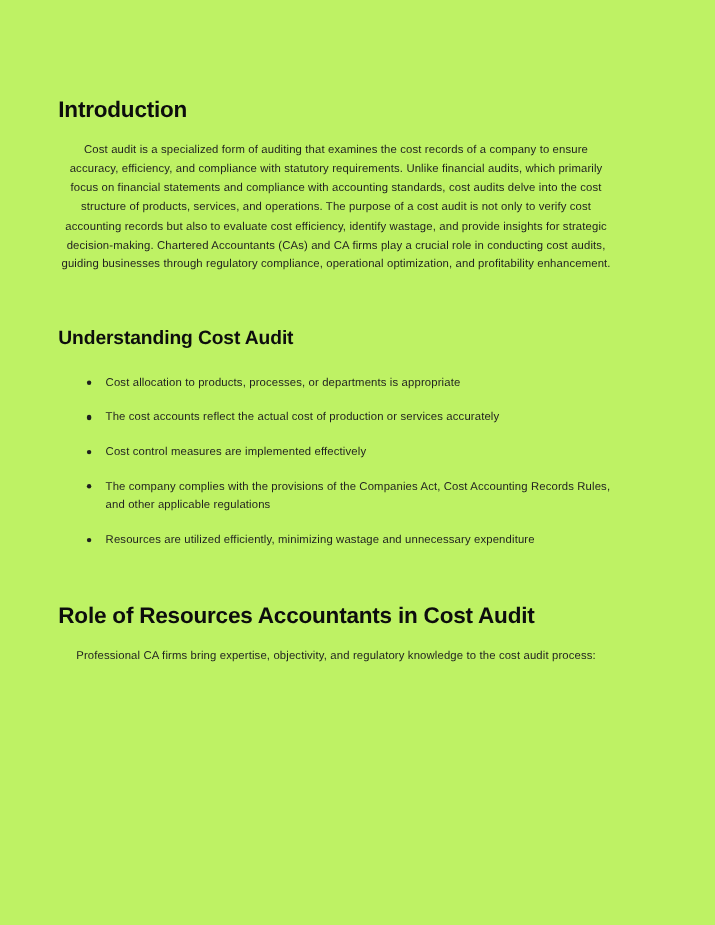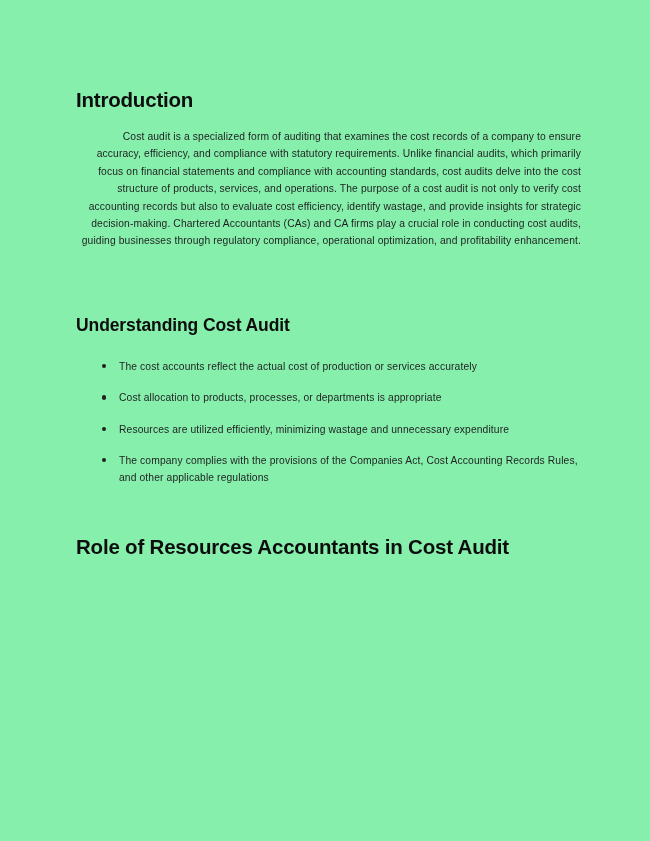--- a/index.html
+++ b/index.html
@@ -13,22 +13,22 @@
     background: #ffffff;
     font-family: "Liberation Sans", sans-serif;
     color: #1a1a1a;
     -webkit-font-smoothing: antialiased;
     overflow: hidden;
   }
   .page {
     box-sizing: border-box;
     width: 650px;
     height: 841px;
-    padding: 88px 72px 0 76px;
-    background: #86efac;
+    padding: 88px 72px 0 53px;
+    background: #bef264;
   }
   .content {
     width: 505px;
   }
   h1.doc-h1 {
     font-size: 20.5px;
     font-weight: bold;
     line-height: 24px;
     letter-spacing: -0.2px;
     margin: 0 0 16px 0;
@@ -36,31 +36,31 @@
   }
   h2.doc-h2 {
     font-size: 17.5px;
     font-weight: bold;
     line-height: 22px;
     letter-spacing: -0.1px;
     margin: 0 0 16px 0;
     color: #0d0d0d;
   }
   .section-gap-lg {
-    margin-top: 64px;
+    margin-top: 46px;
   }
   .section-gap-xl {
     margin-top: 48px;
   }
   p.doc-p {
     font-size: 10.3px;
     line-height: 17.4px;
     margin: 0;
     color: #1f1f1f;
-    text-align: right;
+    text-align: center;
     letter-spacing: 0.12px;
   }
   ul.doc-list {
     list-style: none;
     margin: 22px 0 0 0;
     padding: 0;
   }
   ul.doc-list li {
     position: relative;
     padding-left: 43px;
@@ -97,36 +97,41 @@
       <h1 class="doc-h1">Introduction</h1>
       <p class="doc-p">Cost audit is a specialized form of auditing that examines the cost records of a company to ensure accuracy, efficiency, and compliance with statutory requirements. Unlike financial audits, which primarily focus on financial statements and compliance with accounting standards, cost audits delve into the cost structure of products, services, and operations. The purpose of a cost audit is not only to verify cost accounting records but also to evaluate cost efficiency, identify wastage, and provide insights for strategic decision-making. Chartered Accountants (CAs) and CA firms play a crucial role in conducting cost audits, guiding businesses through regulatory compliance, operational optimization, and profitability enhancement.</p>
     </section>
 
     <section class="section-gap-lg">
       <h2 class="doc-h2">Understanding Cost Audit</h2>
 
       <ul class="doc-list">
         <li>
           <span class="bullet-dot"></span>
+          <span>Cost allocation to products, processes, or departments is appropriate</span>
+        </li>
+        <li>
+          <span class="bullet-dot"></span>
           <span>The cost accounts reflect the actual cost of production or services accurately</span>
         </li>
         <li>
           <span class="bullet-dot"></span>
-          <span>Cost allocation to products, processes, or departments is appropriate</span>
+          <span>Cost control measures are implemented effectively</span>
+        </li>
+        <li>
+          <span class="bullet-dot"></span>
+          <span>The company complies with the provisions of the Companies Act, Cost Accounting Records Rules, and other applicable regulations</span>
         </li>
         <li>
           <span class="bullet-dot"></span>
           <span>Resources are utilized efficiently, minimizing wastage and unnecessary expenditure</span>
-        </li>
-        <li>
-          <span class="bullet-dot"></span>
-          <span>The company complies with the provisions of the Companies Act, Cost Accounting Records Rules, and other applicable regulations</span>
         </li>
       </ul>
 
     </section>
 
     <section class="section-gap-xl">
       <h1 class="doc-h1">Role of Resources Accountants in Cost Audit</h1>
+      <p class="doc-p">Professional CA firms bring expertise, objectivity, and regulatory knowledge to the cost audit process:</p>
     </section>
 
   </div>
 </div>
 
 </body></html>

